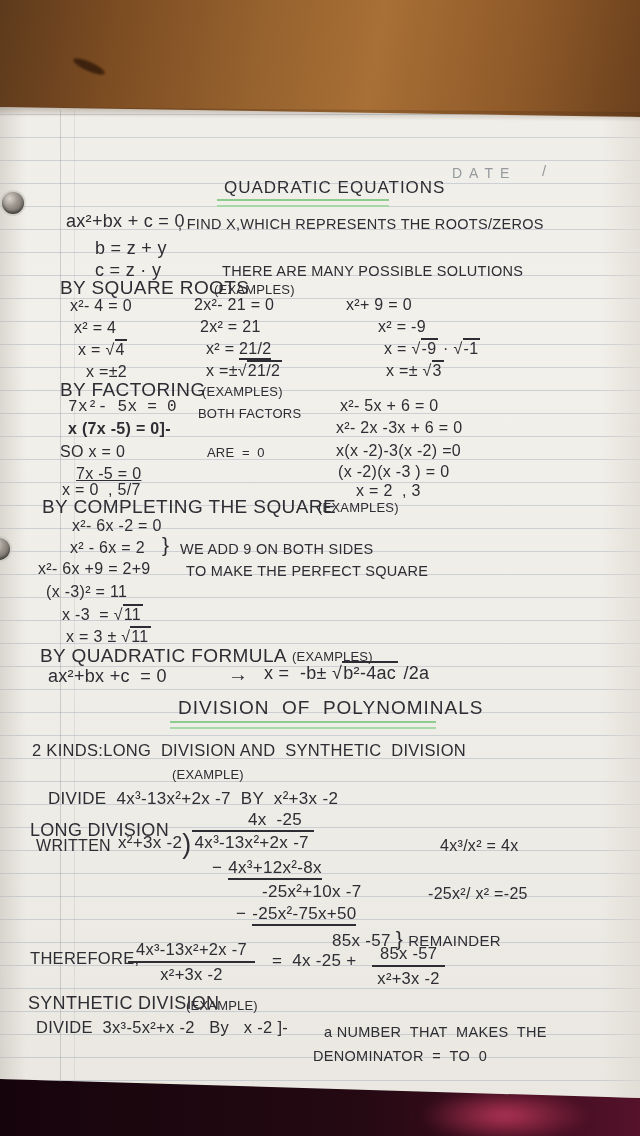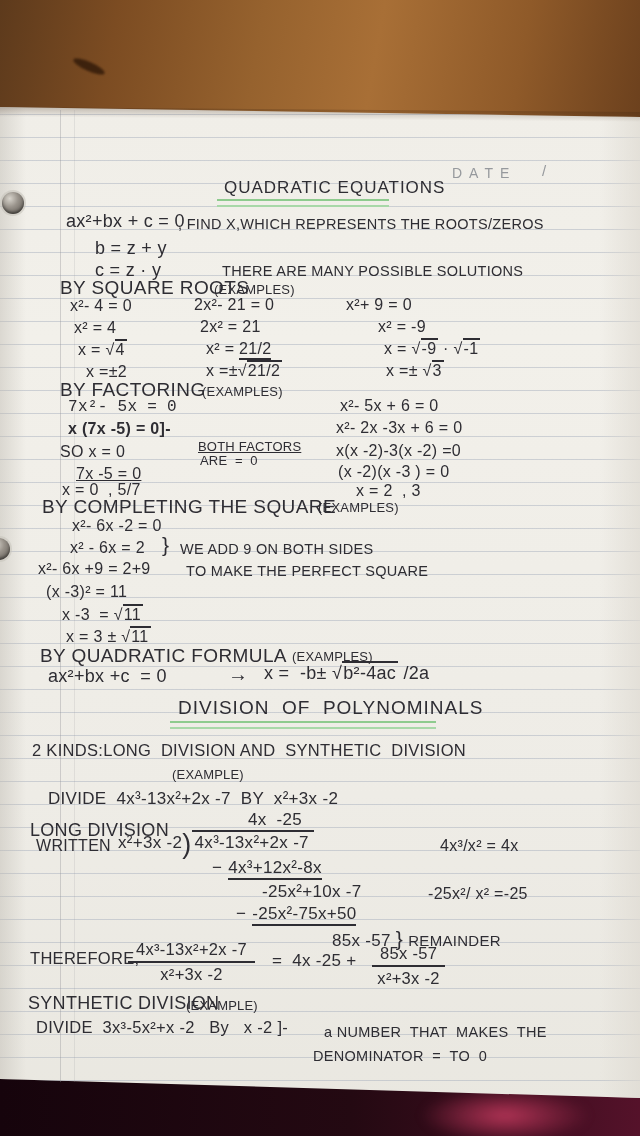--- a/index.html
+++ b/index.html
@@ -90,23 +90,23 @@
 <div class="t" style="left:206px;top:362px;"><span>x =±√</span><span class="rad">21/2</span></div>
 <div class="t" style="left:346px;top:296px;">x²+ 9 = 0</div>
 <div class="t" style="left:378px;top:318px;">x² = -9</div>
 <div class="t" style="left:384px;top:340px;"><span>x = √</span><span class="rad">-9</span><span> · √</span><span class="rad">-1</span></div>
 <div class="t" style="left:386px;top:362px;"><span>x =± √</span><span class="rad">3</span></div>
 
 <div class="t h" style="left:60px;top:379px;">BY FACTORING</div>
 <div class="t sm" style="left:202px;top:385px;">(EXAMPLES)</div>
 <div class="t" style="left:68px;top:398px;font-family:Liberation Mono, monospace;">7x²- 5x = 0</div>
 <div class="t" style="left:68px;top:420px;font-weight:bold;">x (7x -5) = 0]-</div>
-<div class="t sm" style="left:198px;top:440px;text-decoration:underline;">BOTH FACTORS</div>
+<div class="t sm" style="left:198px;top:407px;">BOTH FACTORS</div>
 <div class="t" style="left:60px;top:443px;">SO x = 0</div>
-<div class="t sm" style="left:200px;top:446px;margin-top:8px;">ARE  =  0</div>
+<div class="t sm" style="left:207px;top:446px;">ARE  =  0</div>
 <div class="t" style="left:76px;top:465px;text-decoration:underline;">7x -5 = 0</div>
 <div class="t" style="left:62px;top:481px;">x = 0  , 5/7</div>
 <div class="t" style="left:340px;top:397px;">x²- 5x + 6 = 0</div>
 <div class="t" style="left:336px;top:419px;">x²- 2x -3x + 6 = 0</div>
 <div class="t" style="left:336px;top:442px;">x(x -2)-3(x -2) =0</div>
 <div class="t" style="left:338px;top:463px;">(x -2)(x -3 ) = 0</div>
 <div class="t" style="left:356px;top:482px;">x = 2  , 3</div>
 
 <div class="t h" style="left:42px;top:496px;">BY COMPLETING THE SQUARE</div>
 <div class="t sm" style="left:318px;top:501px;">(EXAMPLES)</div>

